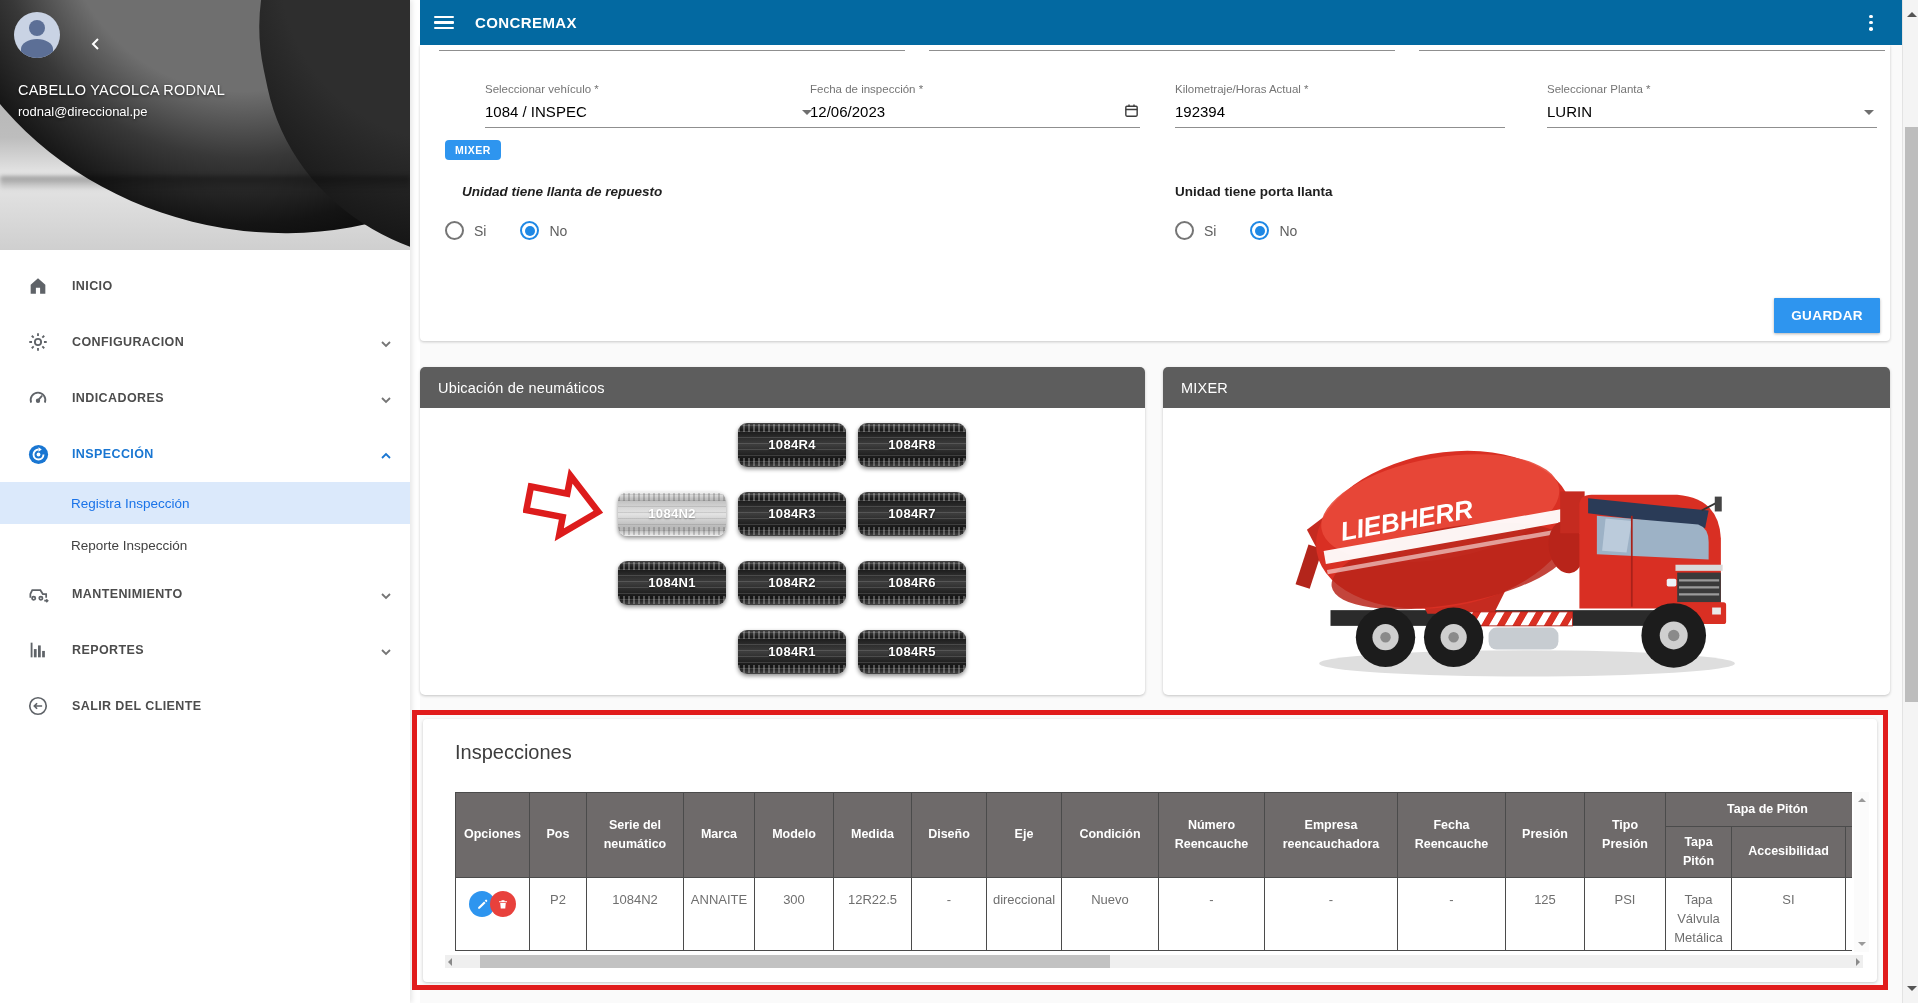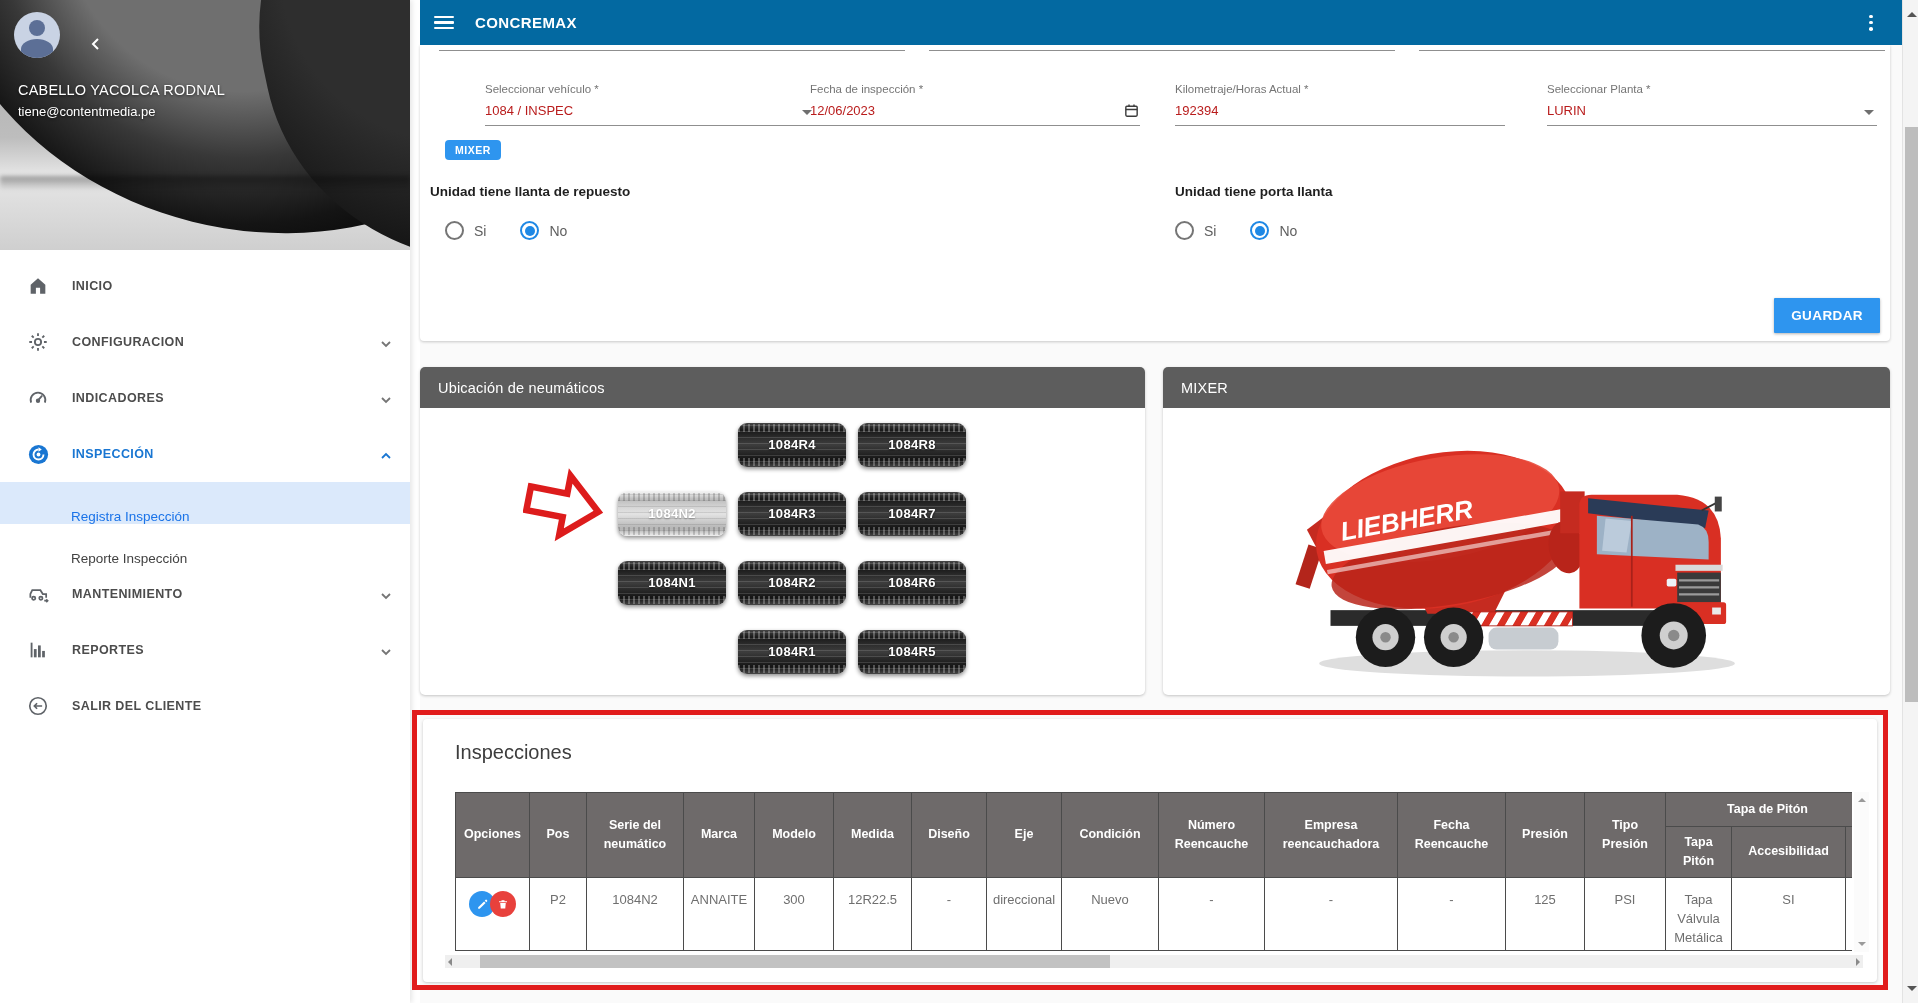--- a/index.html
+++ b/index.html
@@ -29,21 +29,21 @@
     letter-spacing:.2px; text-shadow:0 1px 3px rgba(0,0,0,.65); }
   .user-email { position:absolute; left:18px; top:104px; color:#fff; font-size:13px;
     text-shadow:0 1px 3px rgba(0,0,0,.65); }
   .nav { padding-top:8px; }
   .nav-item { height:56px; display:flex; align-items:center; padding:0 18px 0 25px; cursor:pointer; }
   .nav-icon { width:26px; display:flex; justify-content:center; align-items:center; }
   .nav-label { margin-left:21px; font-size:12.5px; font-weight:700; color:#4c4c4c;
     letter-spacing:.4px; flex:1; }
   .nav-item.active .nav-label { color:#1976d2; }
   .chev { width:12px; height:12px; }
-  .sub-item { height:42px; display:flex; align-items:flex-end; padding-left:71px; font-size:13.5px;
+  .sub-item { height:42px; display:flex; align-items:center; padding-left:71px; font-size:13.5px;
     color:#424242; cursor:pointer; }
   .sub-item.selected { background:#dbe9fb; color:#1a73e8; }
 
   
   .appbar { position:absolute; left:420px; top:0; width:1482px; height:45px; background:#0369a1;
     display:flex; align-items:center; z-index:4; }
   .hamburger { margin-left:14px; width:20px; height:14px; display:flex; flex-direction:column;
     justify-content:space-between; cursor:pointer; }
   .hamburger i { display:block; height:2.4px; background:#fff; border-radius:1px; }
   .appbar-title { margin-left:21px; color:#fff; font-size:15px; font-weight:700; letter-spacing:.4px; }
@@ -52,21 +52,21 @@
   .kebab i { width:3.6px; height:3.6px; border-radius:50%; background:#fff; }
 
   
   .main { position:absolute; left:420px; top:45px; width:1482px; height:958px; background:#fafafa; }
   .card { background:#fff; box-shadow:0 1px 3px rgba(0,0,0,.2); border-radius:4px; }
 
   .form-card { position:absolute; left:0; top:0; width:1470px; height:296px; border-radius:0 0 4px 4px; }
   .remnant { position:absolute; top:5px; height:1.4px; background:#8f8f8f; }
   .field { position:absolute; top:38px; width:330px; }
   .flabel { font-size:11.5px; color:#757575; }
-  .fvalue { margin-top:8px; font-size:13px; color:#b91c1c; padding-bottom:7px;
+  .fvalue { margin-top:8px; font-size:15px; color:#000000; padding-bottom:7px;
     border-bottom:1px solid #8f8f8f; position:relative; }
   .sel-arrow { position:absolute; right:3px; top:7px; width:0; height:0;
     border:5px solid transparent; border-top-color:#6f6f6f; }
   .cal-ic { position:absolute; right:0px; top:-1px; }
   .chip { position:absolute; left:25px; top:95px; background:#2e95ef; color:#fff; font-size:10.5px;
     font-weight:700; padding:4px 10px; border-radius:4px; letter-spacing:.5px; cursor:default; }
   .question { position:absolute; top:139px; font-size:13.5px; font-weight:700; color:#1f1f1f; }
   .radio-row { position:absolute; top:176px; display:flex; align-items:center; }
   .radio { width:19px; height:19px; border:2px solid #757575; border-radius:50%; position:relative;
     cursor:pointer; flex:none; }
@@ -149,21 +149,21 @@
     <div class="tire-big"></div>
     <div class="tire-big2"></div>
     <div class="floor-shadow"></div>
     <div class="avatar"></div>
     <div class="collapse-btn">
       <svg width="20" height="20" viewBox="0 0 20 20">
           <polyline points="12,5 7,10 12,15" fill="none" stroke="#fff" stroke-width="2"></polyline>
         </svg>
     </div>
     <div class="user-name">CABELLO YACOLCA RODNAL</div>
-    <div class="user-email">tiene@contentmedia.pe</div>
+    <div class="user-email">rodnal@direccional.pe</div>
   </div>
 
   <div class="nav">
     <div class="nav-item">
       <span class="nav-icon">
         <svg width="22" height="22" viewBox="0 0 24 24">
             <path d="M12 3.5 L4 10.5 V20.5 H9.7 V14 H14.3 V20.5 H20 V10.5 Z" fill="#5f6368"></path>
           </svg>
       </span>
       <span class="nav-label">INICIO</span>
@@ -310,21 +310,21 @@
       <div class="fvalue"><span>192394</span></div>
     </div>
     <div class="field" style="left:1120px;margin-left:7px;">
       <div class="flabel">Seleccionar Planta *</div>
       <div class="fvalue"><span>LURIN</span>
         <span class="sel-arrow"></span></div>
     </div>
 
     <div class="chip">MIXER</div>
 
-    <div class="question" style="left:10px;">Unidad tiene llanta de repuesto</div>
+    <div class="question" style="left:42px;font-style:italic;">Unidad tiene llanta de repuesto</div>
     <div class="radio-row" style="left:25px;">
       <span class="radio"></span>
       <span class="radio-lbl">Si</span>
       <span class="radio checked"></span>
       <span class="radio-lbl">No</span>
     </div>
 
     <div class="question" style="left:755px;">Unidad tiene porta llanta</div>
     <div class="radio-row" style="left:755px;">
       <span class="radio"></span>

